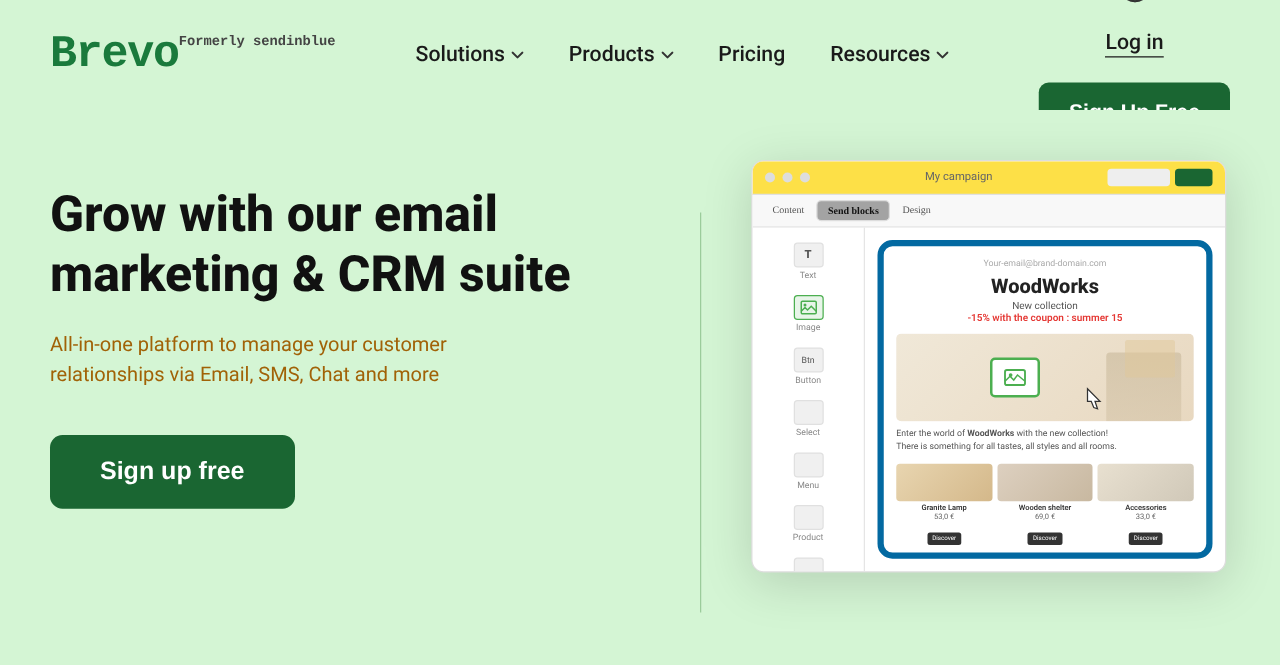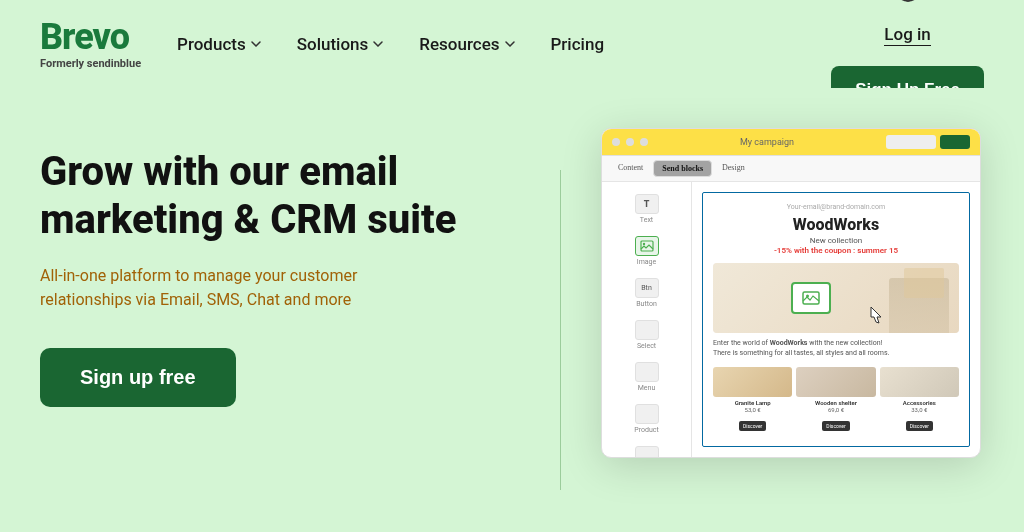--- a/index.html
+++ b/index.html
@@ -16,22 +16,23 @@
       display: flex;
       align-items: center;
       padding: 0 40px;
       height: 88px;
       background: #d4f5d4;
       border-bottom: none;
     }
 
     .logo-area {
       display: flex;
-      flex-direction: column;
-      margin-right: 20px;
+      flex-direction: row;
+      margin-right: 48px;
+      font-family: Liberation Mono, monospace;
     }
 
     .logo-text {
       font-size: 36px;
       font-weight: 800;
       color: #1a7a3c;
       letter-spacing: -1px;
       line-height: 1;
     }
 
@@ -263,22 +264,22 @@
 
     .mockup-content {
       flex: 1;
       padding: 10px;
       overflow: hidden;
       position: relative;
     }
 
     .mockup-email-preview {
       background: white;
-      border: 1px solid #0369a1;
-      border-radius: 2px;
+      border: 5px solid #0369a1;
+      border-radius: 12px;
       padding: 10px;
       height: 100%;
       position: relative;
     }
 
     .email-header {
       text-align: center;
       margin-bottom: 8px;
     }
 
@@ -397,39 +398,39 @@
   <div class="logo-area">
     <div class="logo-text">Brevo</div>
     <div class="formerly">
       <span>Formerly</span>
       <span>sendinblue</span>
     </div>
   </div>
 
   <div class="nav-links">
     <div class="nav-item">
+      <span>Solutions</span>
+      <svg class="chevron" viewBox="0 0 10 6" fill="none">
+        <path d="M1 1l4 4 4-4" stroke="#333" stroke-width="1.5" stroke-linecap="round"></path>
+      </svg>
+    </div>
+    <div class="nav-item">
       <span>Products</span>
       <svg class="chevron" viewBox="0 0 10 6" fill="none">
         <path d="M1 1l4 4 4-4" stroke="#333" stroke-width="1.5" stroke-linecap="round"></path>
       </svg>
     </div>
     <div class="nav-item">
-      <span>Solutions</span>
-      <svg class="chevron" viewBox="0 0 10 6" fill="none">
-        <path d="M1 1l4 4 4-4" stroke="#333" stroke-width="1.5" stroke-linecap="round"></path>
-      </svg>
+      <span>Pricing</span>
     </div>
     <div class="nav-item">
       <span>Resources</span>
       <svg class="chevron" viewBox="0 0 10 6" fill="none">
         <path d="M1 1l4 4 4-4" stroke="#333" stroke-width="1.5" stroke-linecap="round"></path>
       </svg>
-    </div>
-    <div class="nav-item">
-      <span>Pricing</span>
     </div>
   </div>
 
   <div class="nav-right">
     <svg class="globe-icon" viewBox="0 0 30 30" fill="none">
       <circle cx="15" cy="15" r="12" stroke="#333" stroke-width="1.5"></circle>
       <ellipse cx="15" cy="15" rx="5.5" ry="12" stroke="#333" stroke-width="1.5"></ellipse>
       <line x1="3" y1="15" x2="27" y2="15" stroke="#333" stroke-width="1.5"></line>
       <line x1="5" y1="9" x2="25" y2="9" stroke="#333" stroke-width="1.2"></line>
       <line x1="5" y1="21" x2="25" y2="21" stroke="#333" stroke-width="1.2"></line>

